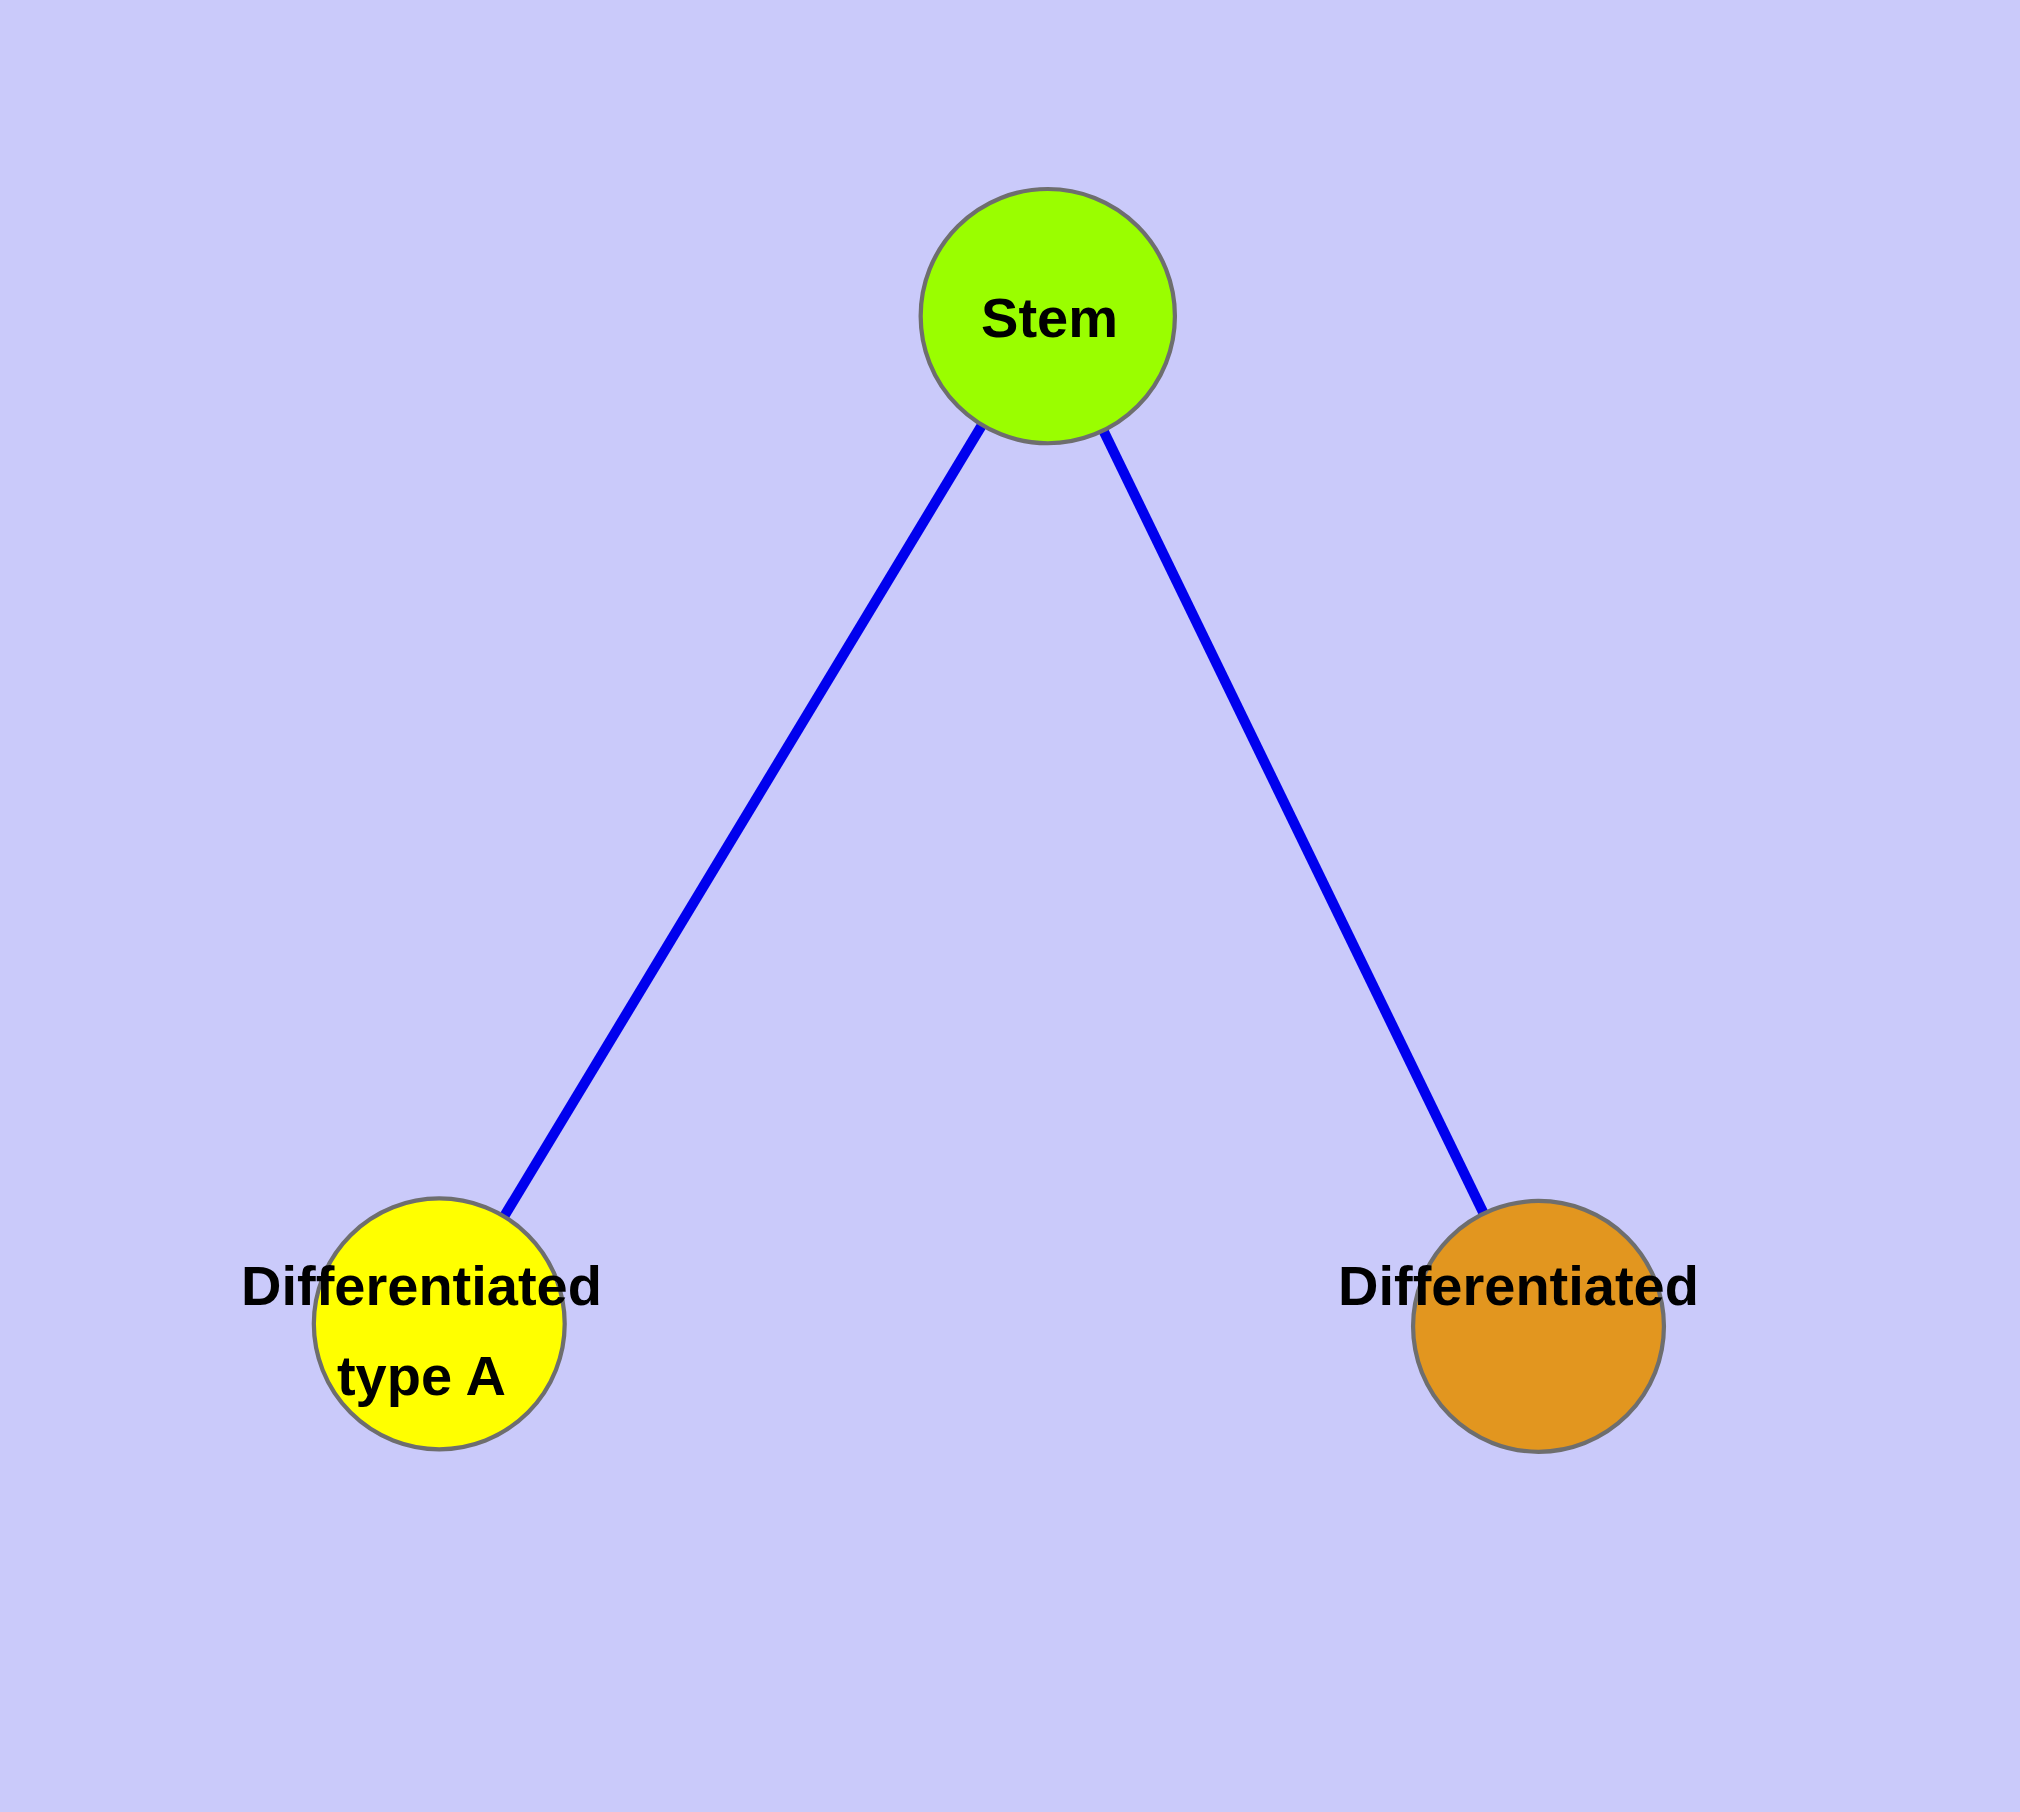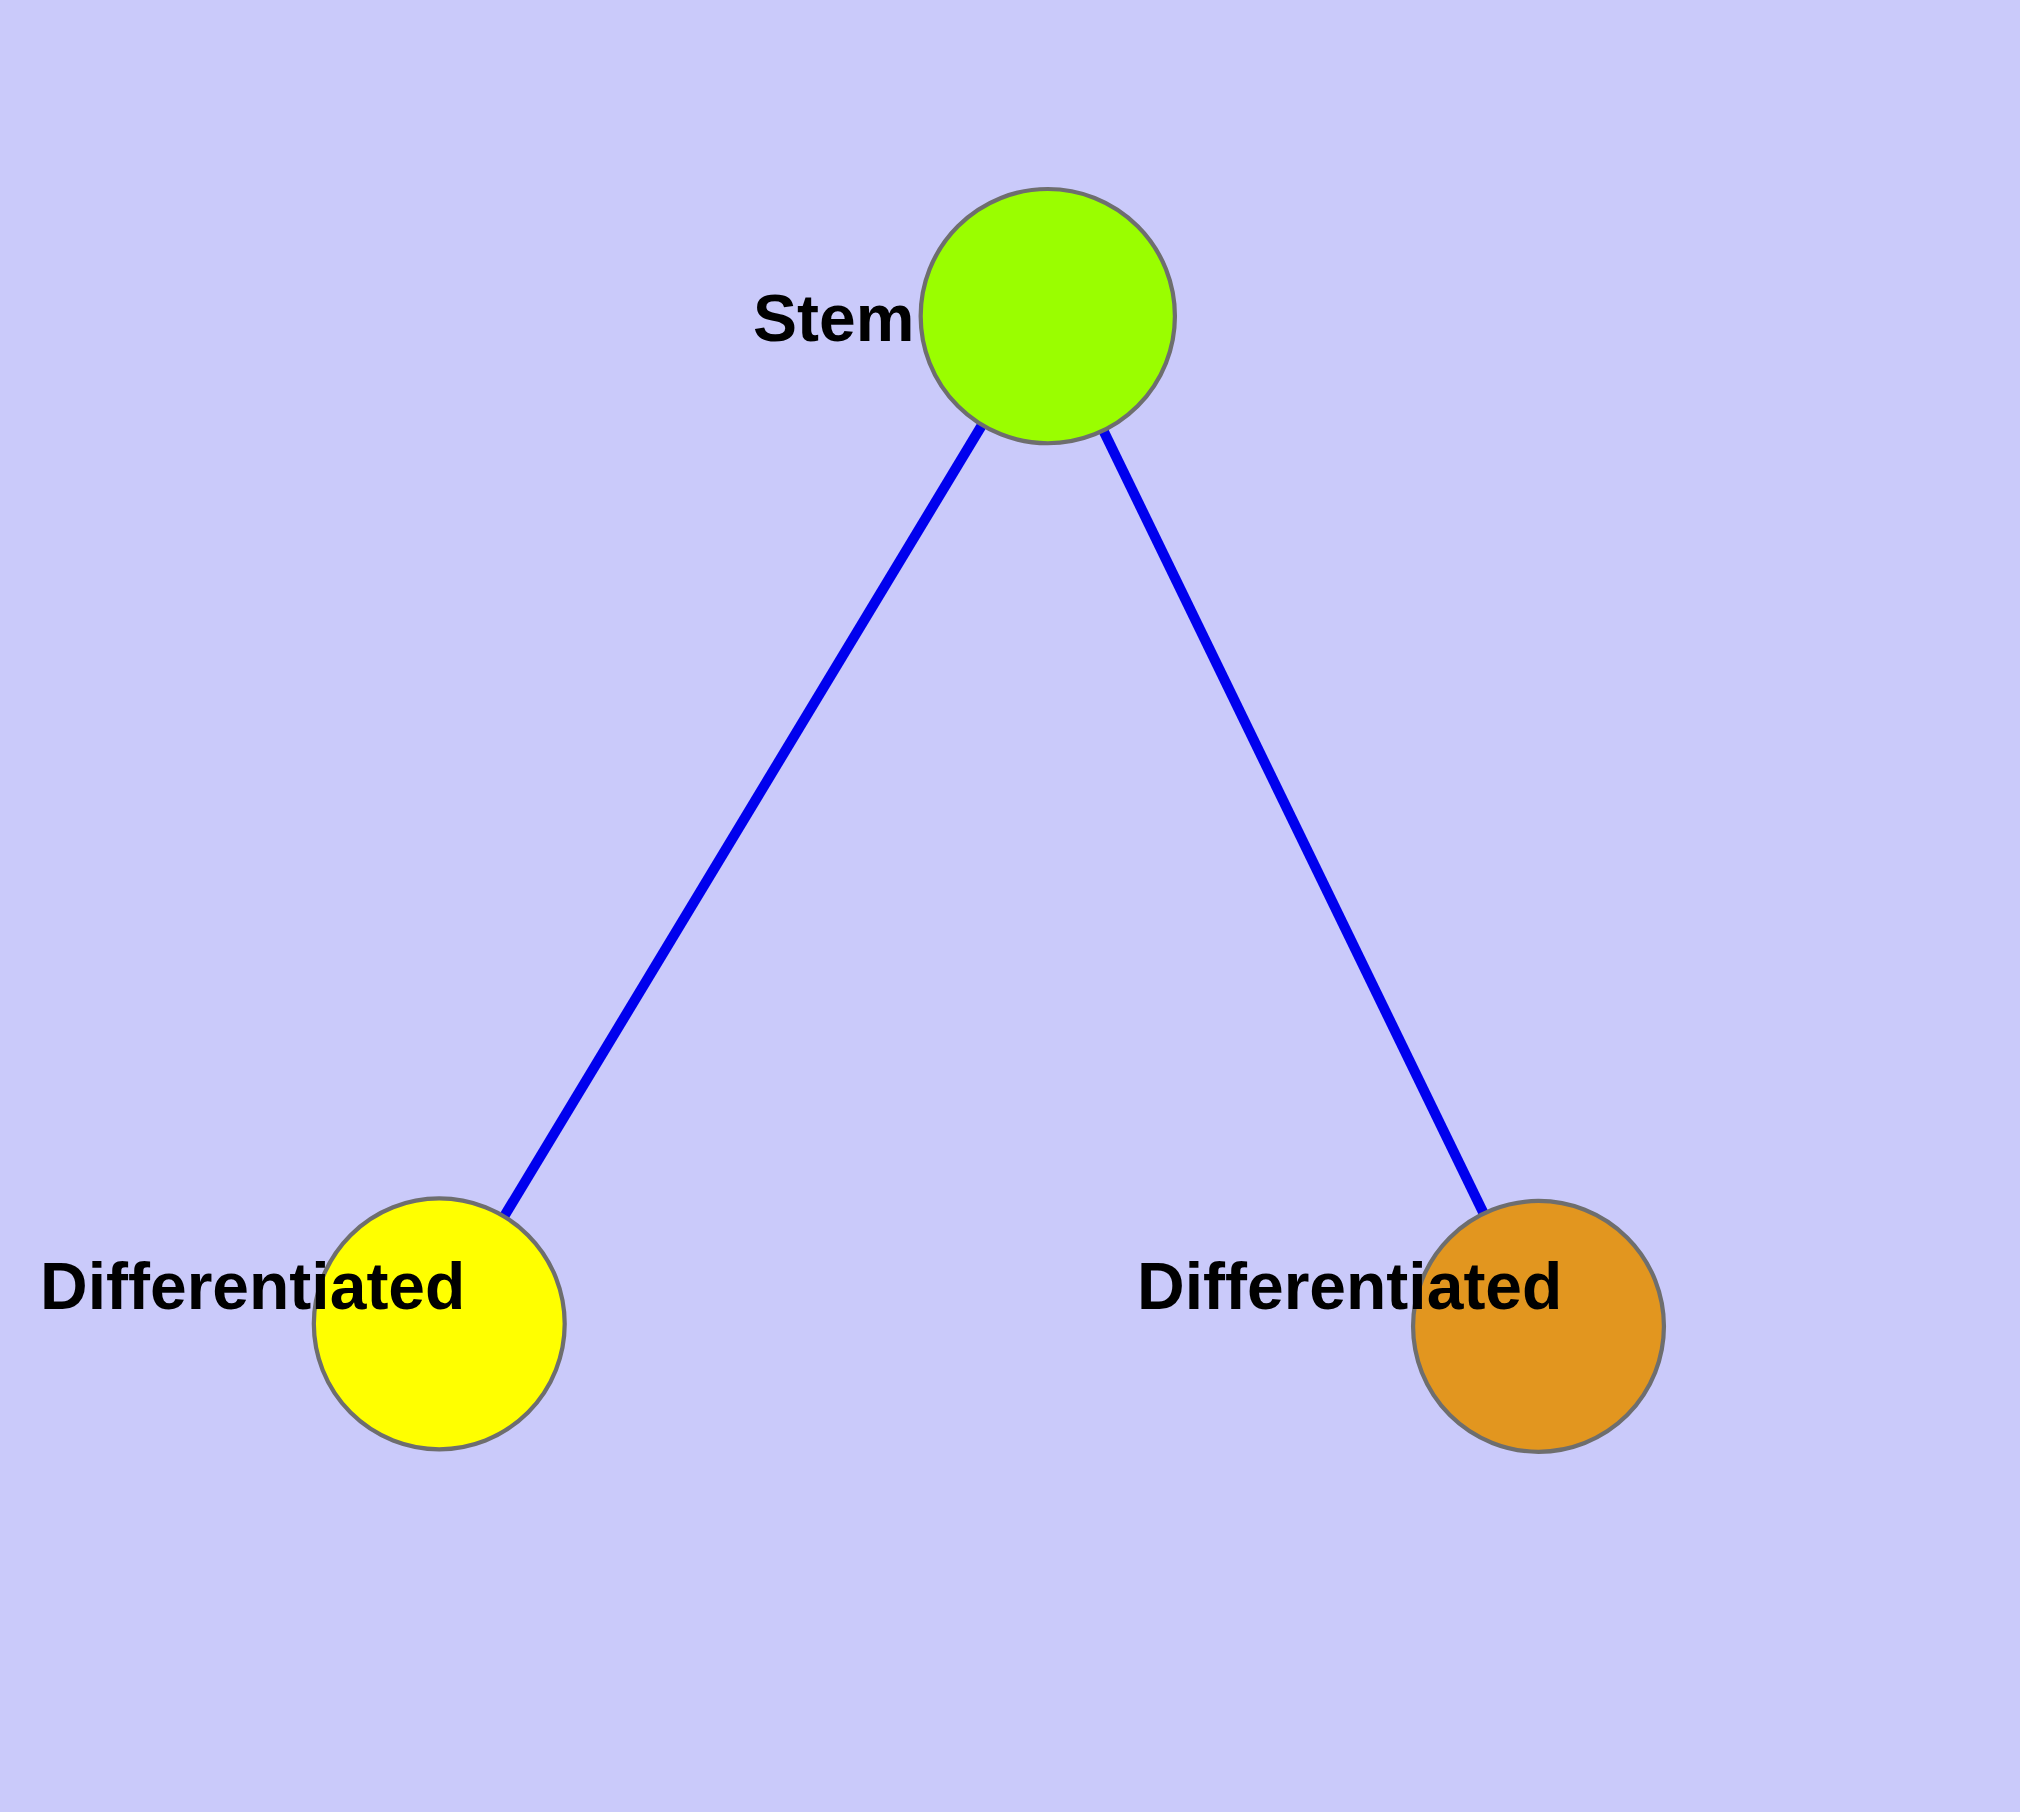--- a/index.html
+++ b/index.html
@@ -26,24 +26,24 @@
     stroke-width: 12;
     stroke-linecap: butt;
     fill: none;
   }
   .node {
     stroke: #6E6E6E;
     stroke-width: 5;
   }
   .label {
     position: absolute;
-    text-align: left;
+    text-align: center;
     color: #000000;
     font-weight: bold;
-    font-size: 66px;
+    font-size: 56px;
     line-height: 90px;
     white-space: nowrap;
     pointer-events: none;
   }
   .label-stem {
     left: 753px;
     top: 273px;
     width: 593px;
     height: 90px;
   }
@@ -73,20 +73,21 @@
     <circle class="node" cx="518" cy="1562" r="148" fill="#FFFF00"></circle>
     <circle class="node" cx="1815" cy="1565" r="148" fill="#E2961F"></circle>
   </svg>
 
   <div class="label label-stem">
     <div>Stem</div>
   </div>
 
   <div class="label label-type-a">
     <div>Differentiated</div>
+    <div>type A</div>
   </div>
 
   <div class="label label-type-b">
     <div>Differentiated</div>
   </div>
 
 </div>
 
 
 </body></html>

